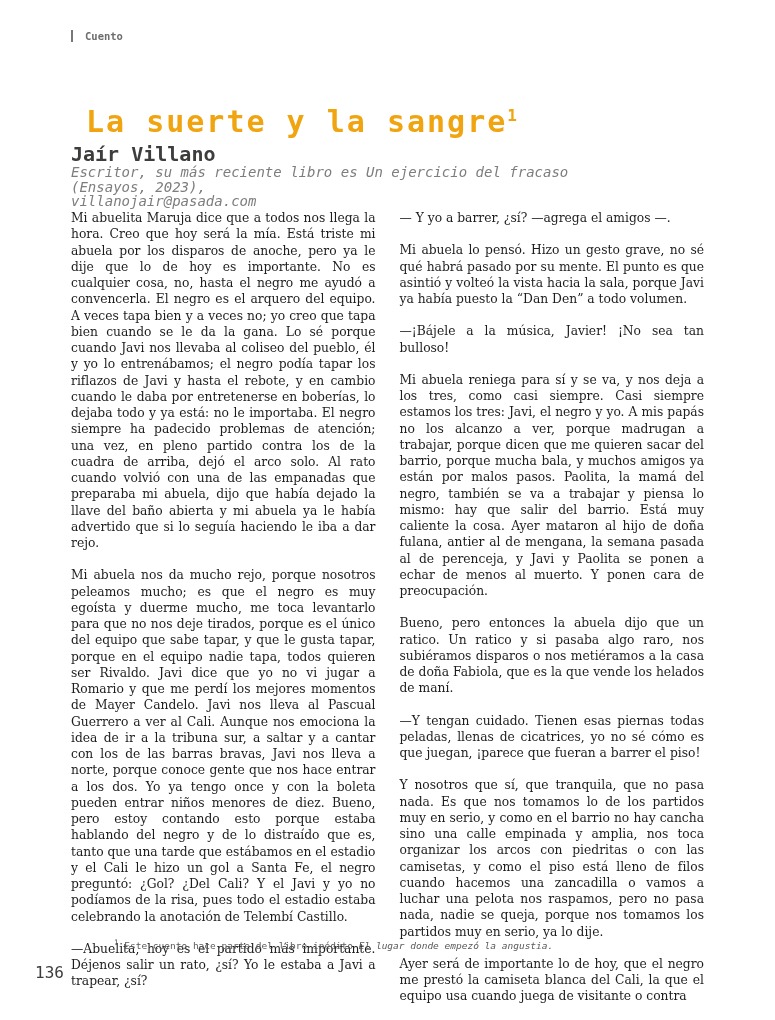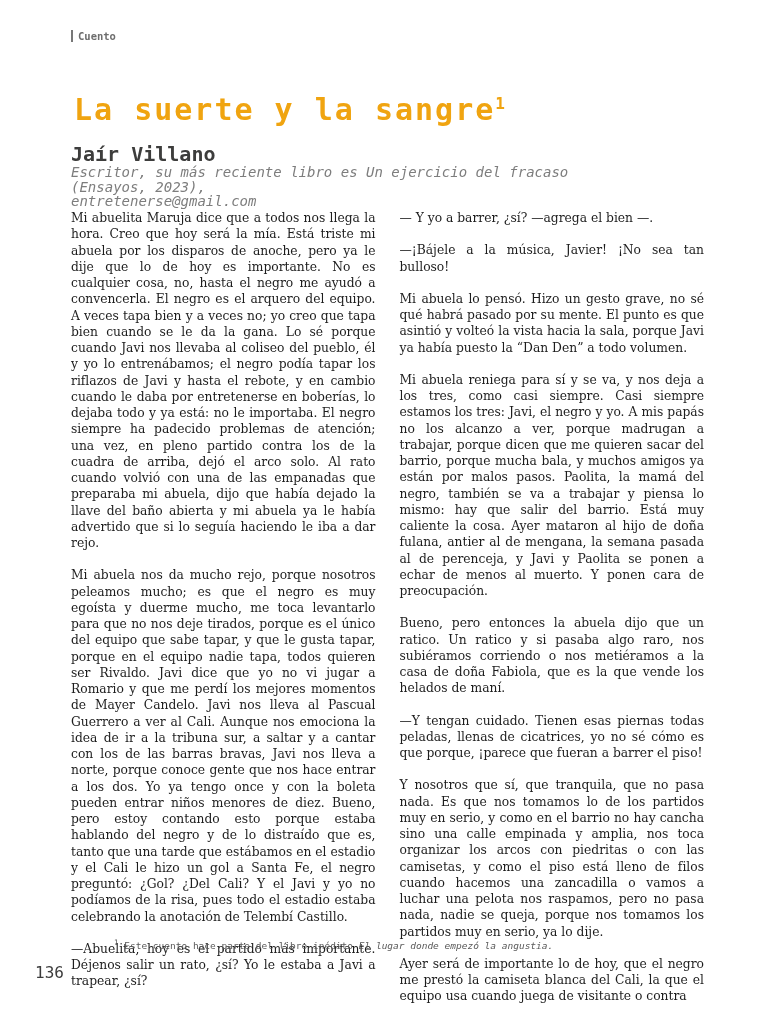--- a/index.html
+++ b/index.html
@@ -18,29 +18,29 @@
     position: absolute;
     left: 71px;
     top: 30px;
     font-family: "DejaVu Sans Mono", monospace;
     font-size: 10.5px;
     font-weight: 700;
     color: #6e6e6e;
   }
   .kicker-text {
     border-left: 2px solid #787878;
-    padding-left: 5px;
+    padding-left: 12px;
   }
 
   
   .title {
     position: absolute;
     left: 70px;
     top: 88px;
-    margin: 4px;
+    margin: 16px;
     font-family: "DejaVu Sans Mono", monospace;
     font-weight: 700;
     font-size: 30px;
     letter-spacing: 2px;
     color: #f0a410;
     white-space: nowrap;
   }
   .title sup {
     font-size: 16px;
     letter-spacing: 0;
@@ -120,36 +120,36 @@
   <div class="kicker">
     <span class="kicker-text">Cuento</span>
   </div>
 
   <h1 class="title" style="color: rgb(240, 164, 16);"><span>La suerte y la sangre</span><sup>1</sup></h1>
 
   <div class="author">Jaír Villano</div>
 
   <div class="bio">
     <div>Escritor, su más reciente libro es Un ejercicio del fracaso (Ensayos, 2023),</div>
-    <div>entretenerse@gmail.com</div>
+    <div>villanojair@pasada.com</div>
   </div>
 
   <div class="columns">
     <div class="col">
       <p>Mi abuelita Maruja dice que a todos nos llega la hora. Creo que hoy será la mía. Está triste mi abuela por los disparos de anoche, pero ya le dije que lo de hoy es importante. No es cualquier cosa, no, hasta el negro me ayudó a convencerla. El negro es el arquero del equipo. A veces tapa bien y a veces no; yo creo que tapa bien cuando se le da la gana. Lo sé porque cuando Javi nos llevaba al coliseo del pueblo, él y yo lo entrenábamos; el negro podía tapar los riflazos de Javi y hasta el rebote, y en cambio cuando le daba por entretenerse en boberías, lo dejaba todo y ya está: no le importaba. El negro siempre ha padecido problemas de atención; una vez, en pleno partido contra los de la cuadra de arriba, dejó el arco solo. Al rato cuando volvió con una de las empanadas que preparaba mi abuela, dijo que había dejado la llave del baño abierta y mi abuela ya le había advertido que si lo seguía haciendo le iba a dar rejo.</p>
       <p>Mi abuela nos da mucho rejo, porque nosotros peleamos mucho; es que el negro es muy egoísta y duerme mucho, me toca levantarlo para que no nos deje tirados, porque es el único del equipo que sabe tapar, y que le gusta tapar, porque en el equipo nadie tapa, todos quieren ser Rivaldo. Javi dice que yo no vi jugar a Romario y que me perdí los mejores momentos de Mayer Candelo. Javi nos lleva al Pascual Guerrero a ver al Cali. Aunque nos emociona la idea de ir a la tribuna sur, a saltar y a cantar con los de las barras bravas, Javi nos lleva a norte, porque conoce gente que nos hace entrar a los dos. Yo ya tengo once y con la boleta pueden entrar niños menores de diez. Bueno, pero estoy contando esto porque estaba hablando del negro y de lo distraído que es, tanto que una tarde que estábamos en el estadio y el Cali le hizo un gol a Santa Fe, el negro preguntó: ¿Gol? ¿Del Cali? Y el Javi y yo no podíamos de la risa, pues todo el estadio estaba celebrando la anotación de Telembí Castillo.</p>
       <p>—Abuelita, hoy es el partido más importante. Déjenos salir un rato, ¿sí? Yo le estaba a Javi a trapear, ¿sí?</p>
     </div>
     <div class="col">
-      <p>— Y yo a barrer, ¿sí? —agrega el bien —.</p>
+      <p>— Y yo a barrer, ¿sí? —agrega el amigos —.</p>
+      <p>Mi abuela lo pensó. Hizo un gesto grave, no sé qué habrá pasado por su mente. El punto es que asintió y volteó la vista hacia la sala, porque Javi ya había puesto la “Dan Den” a todo volumen.</p>
       <p>—¡Bájele a la música, Javier! ¡No sea tan bulloso!</p>
-      <p>Mi abuela lo pensó. Hizo un gesto grave, no sé qué habrá pasado por su mente. El punto es que asintió y volteó la vista hacia la sala, porque Javi ya había puesto la “Dan Den” a todo volumen.</p>
       <p>Mi abuela reniega para sí y se va, y nos deja a los tres, como casi siempre. Casi siempre estamos los tres: Javi, el negro y yo. A mis papás no los alcanzo a ver, porque madrugan a trabajar, porque dicen que me quieren sacar del barrio, porque mucha bala, y muchos amigos ya están por malos pasos. Paolita, la mamá del negro, también se va a trabajar y piensa lo mismo: hay que salir del barrio. Está muy caliente la cosa. Ayer mataron al hijo de doña fulana, antier al de mengana, la semana pasada al de perenceja, y Javi y Paolita se ponen a echar de menos al muerto. Y ponen cara de preocupación.</p>
-      <p>Bueno, pero entonces la abuela dijo que un ratico. Un ratico y si pasaba algo raro, nos subiéramos corriendo o nos metiéramos a la casa de doña Fabiola, que es la que vende los helados de maní.</p>
-      <p>—Y tengan cuidado. Tienen esas piernas todas peladas, llenas de cicatrices, yo no sé cómo es que porque, ¡parece que fueran a barrer el piso!</p>
+      <p>Bueno, pero entonces la abuela dijo que un ratico. Un ratico y si pasaba algo raro, nos subiéramos disparos o nos metiéramos a la casa de doña Fabiola, que es la que vende los helados de maní.</p>
+      <p>—Y tengan cuidado. Tienen esas piernas todas peladas, llenas de cicatrices, yo no sé cómo es que juegan, ¡parece que fueran a barrer el piso!</p>
       <p>Y nosotros que sí, que tranquila, que no pasa nada. Es que nos tomamos lo de los partidos muy en serio, y como en el barrio no hay cancha sino una calle empinada y amplia, nos toca organizar los arcos con piedritas o con las camisetas, y como el piso está lleno de filos cuando hacemos una zancadilla o vamos a luchar una pelota nos raspamos, pero no pasa nada, nadie se queja, porque nos tomamos los partidos muy en serio, ya lo dije.</p>
       <p>Ayer será de importante lo de hoy, que el negro me prestó la camiseta blanca del Cali, la que el equipo usa cuando juega de visitante o contra</p>
     </div>
   </div>
 
   <div class="footnote">
     <sup>1</sup>
     <span>Este cuento hace parte del libro inédito</span>
     <em>El lugar donde empezó la angustia.</em>
   </div>

